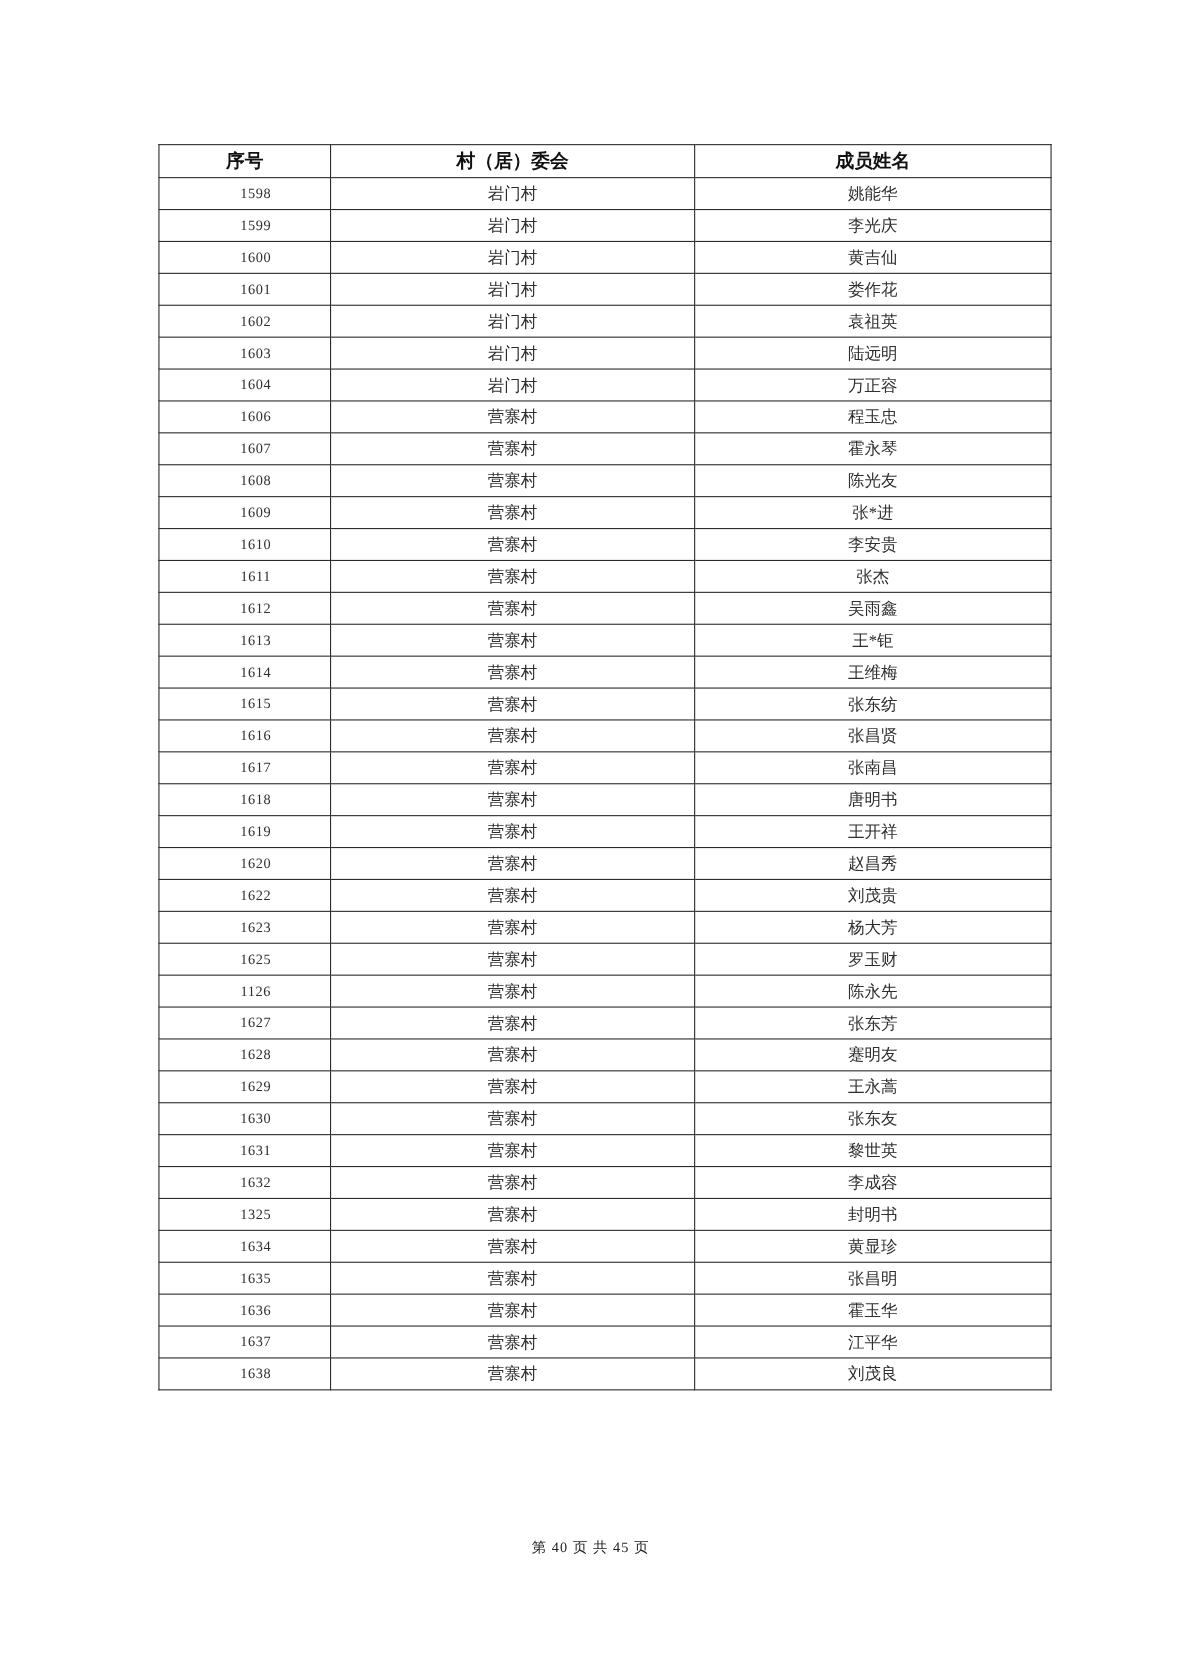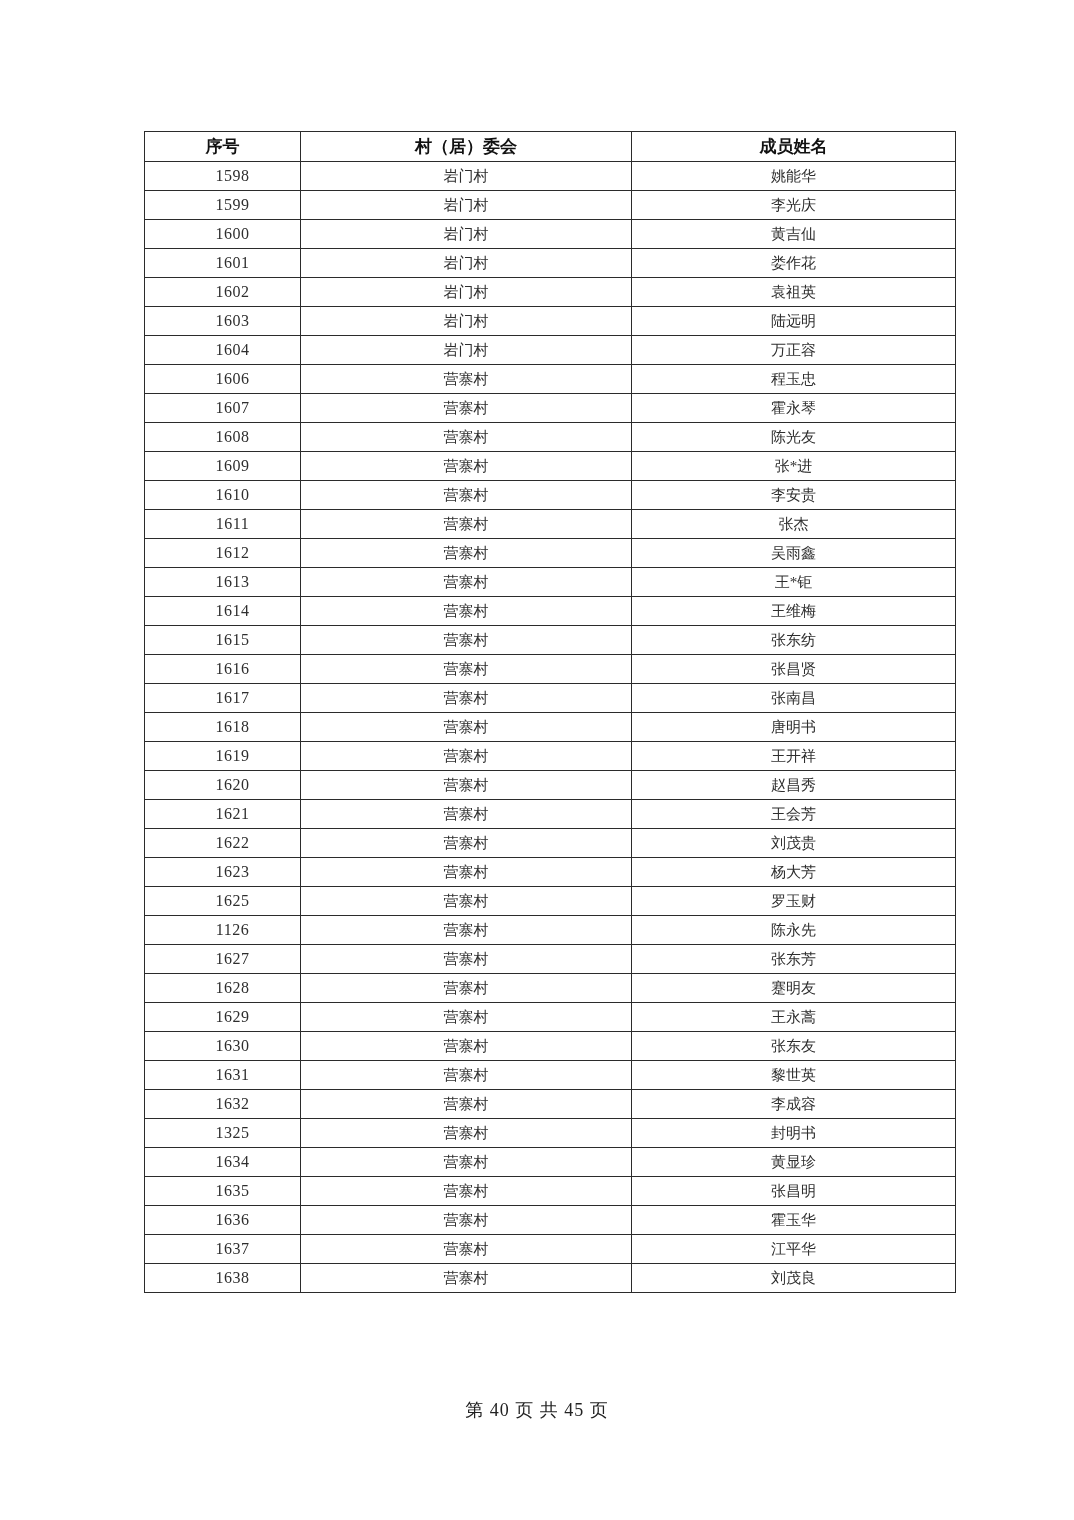--- a/index.html
+++ b/index.html
@@ -41,31 +41,31 @@
     font-weight: bold;
     color: #111111;
   }
   .members-table td {
     height: 28px;
     font-size: 15px;
     color: #2e2e2e;
   }
   .members-table td.serial {
     font-family: "Liberation Serif", "DejaVu Serif", serif;
-    font-size: 16px;
+    font-size: 13px;
     letter-spacing: 0.5px;
     padding-left: 20px;
   }
   .footer {
     position: absolute;
     left: 0;
     top: 1398px;
     width: 1074px;
     text-align: center;
-    font-size: 18px;
+    font-size: 13px;
     color: #222222;
     letter-spacing: 1px;
   }
 </style>
 </head>
 <body>
 
 <div class="page">
 
   <table class="members-table">
@@ -186,25 +186,20 @@
           <td class="serial">1619</td>
           <td>营寨村</td>
           <td>王开祥</td>
         </tr>
         <tr>
           <td class="serial">1620</td>
           <td>营寨村</td>
           <td>赵昌秀</td>
         </tr>
         <tr>
-          <td class="serial">1621</td>
-          <td>营寨村</td>
-          <td>王会芳</td>
-        </tr>
-        <tr>
           <td class="serial">1622</td>
           <td>营寨村</td>
           <td>刘茂贵</td>
         </tr>
         <tr>
           <td class="serial">1623</td>
           <td>营寨村</td>
           <td>杨大芳</td>
         </tr>
         <tr>

